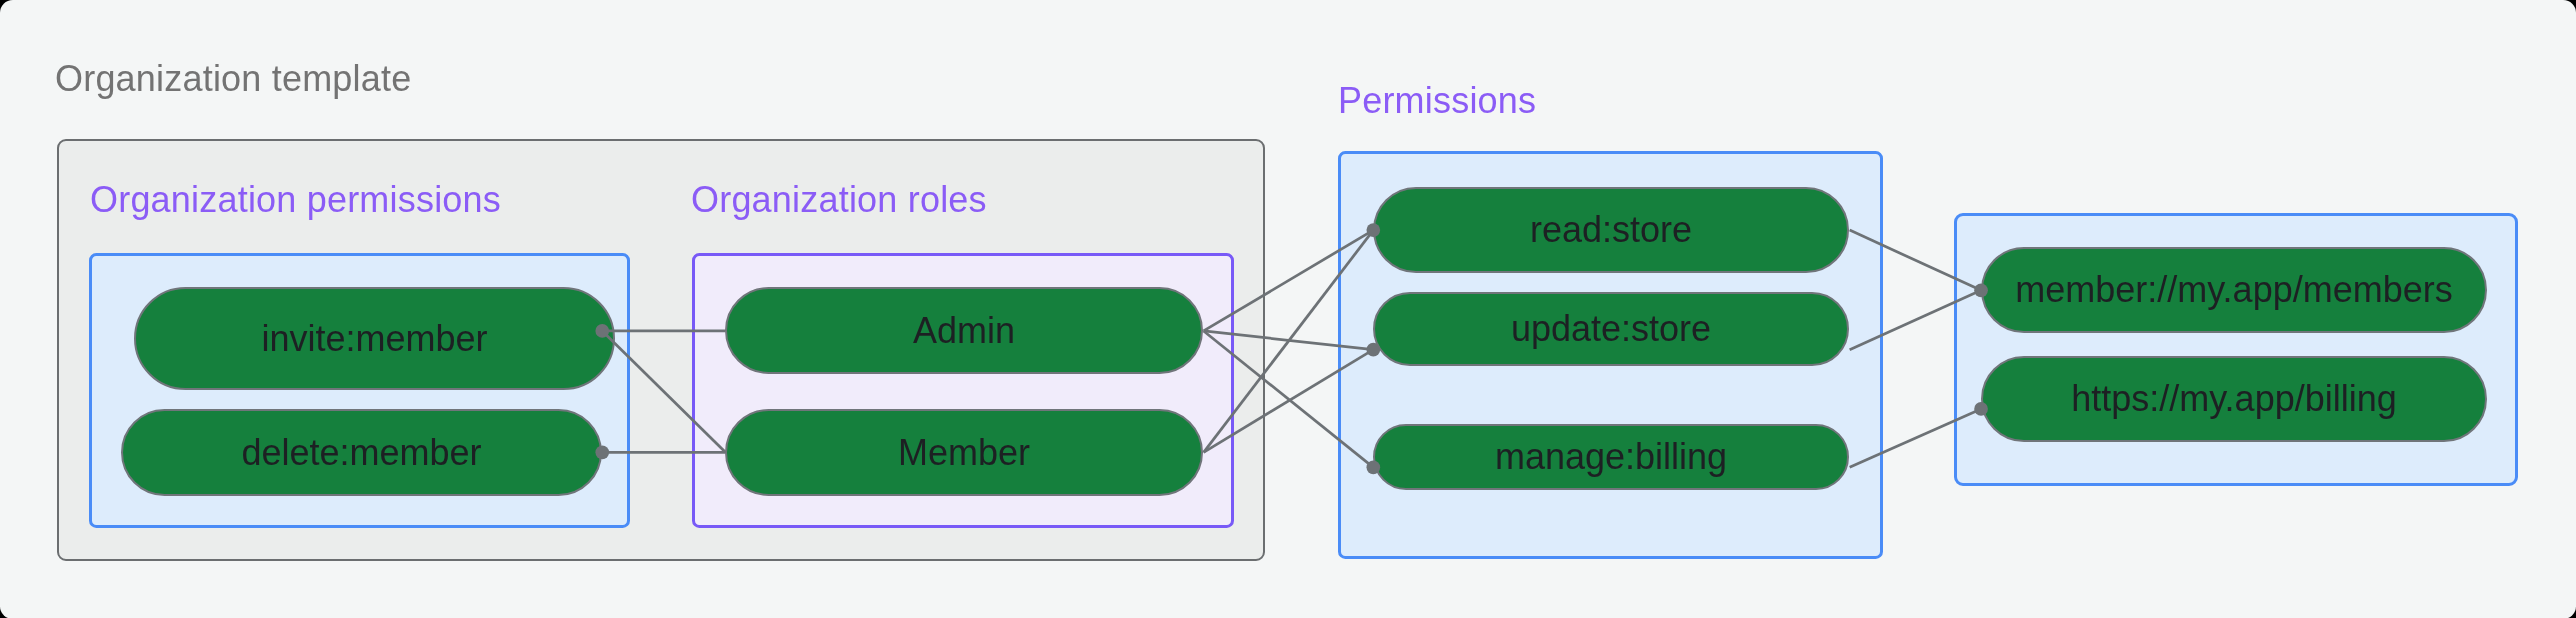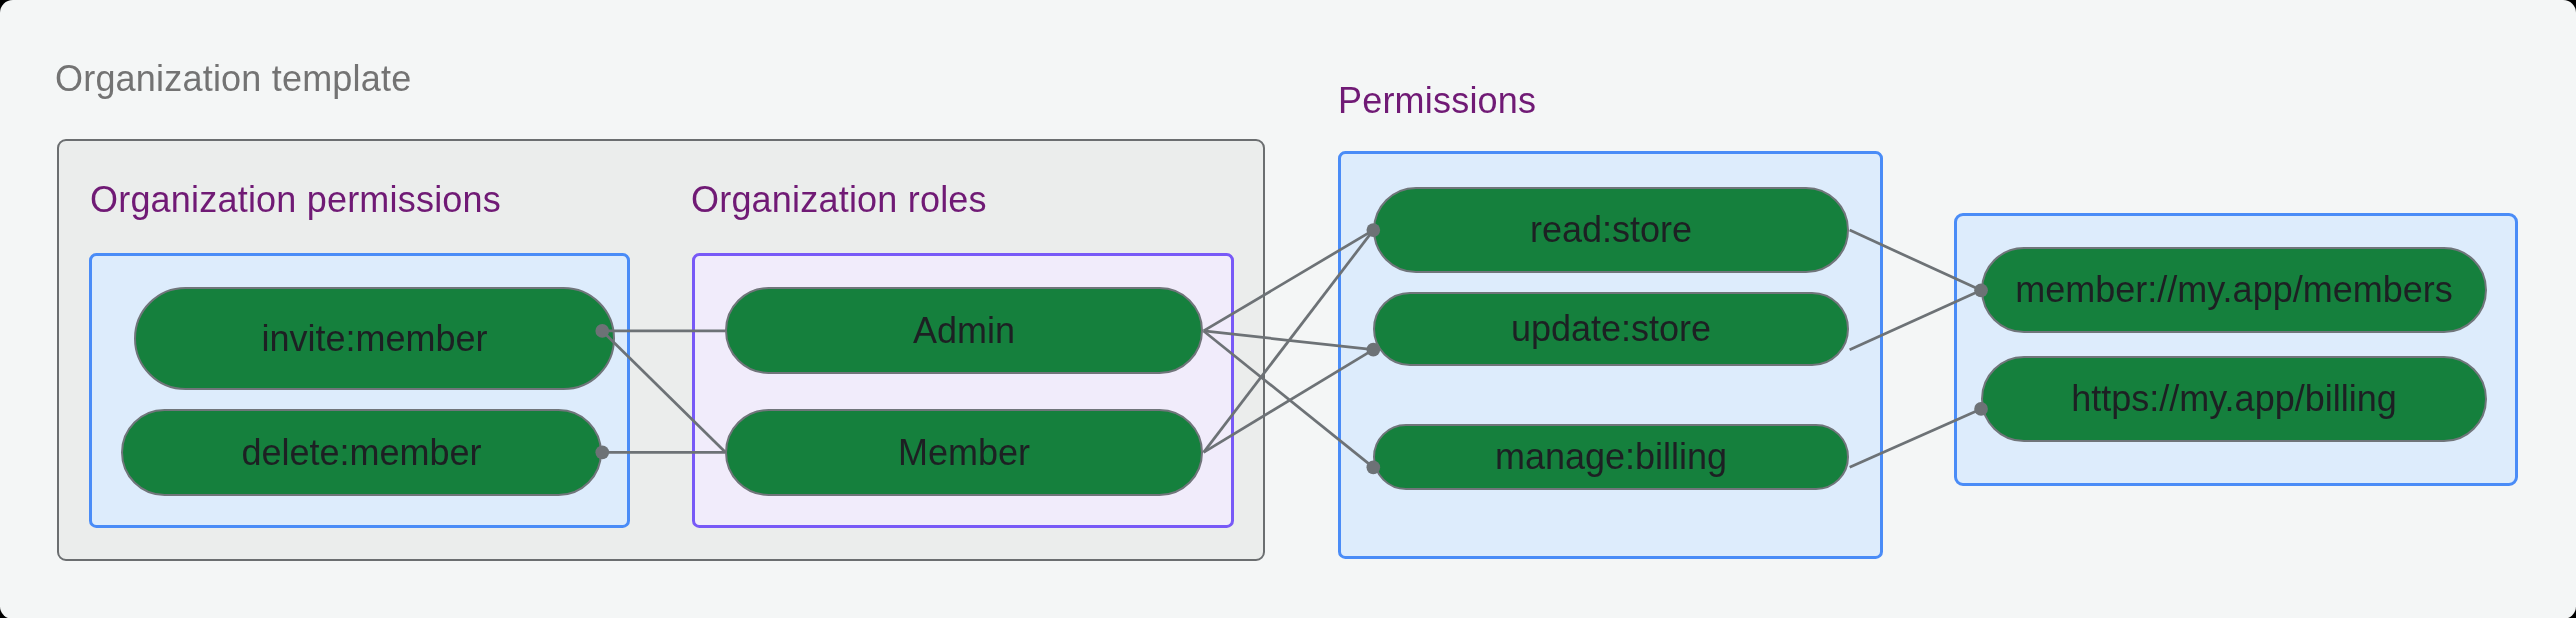--- a/index.html
+++ b/index.html
@@ -23,21 +23,21 @@
     font-size: 36px;
     font-weight: 500;
     color: #737373;
     letter-spacing: 0.2px;
     white-space: nowrap;
   }
   .group-label {
     position: absolute;
     font-size: 36px;
     font-weight: 500;
-    color: #701a75;
+    color: #8b5cf6;
     letter-spacing: 0.2px;
     white-space: nowrap;
   }
   .box {
     position: absolute;
     box-sizing: border-box;
   }
   .box.gray {
     left: 57px; top: 139px; width: 1208px; height: 422px;
     background: #ebedec;

